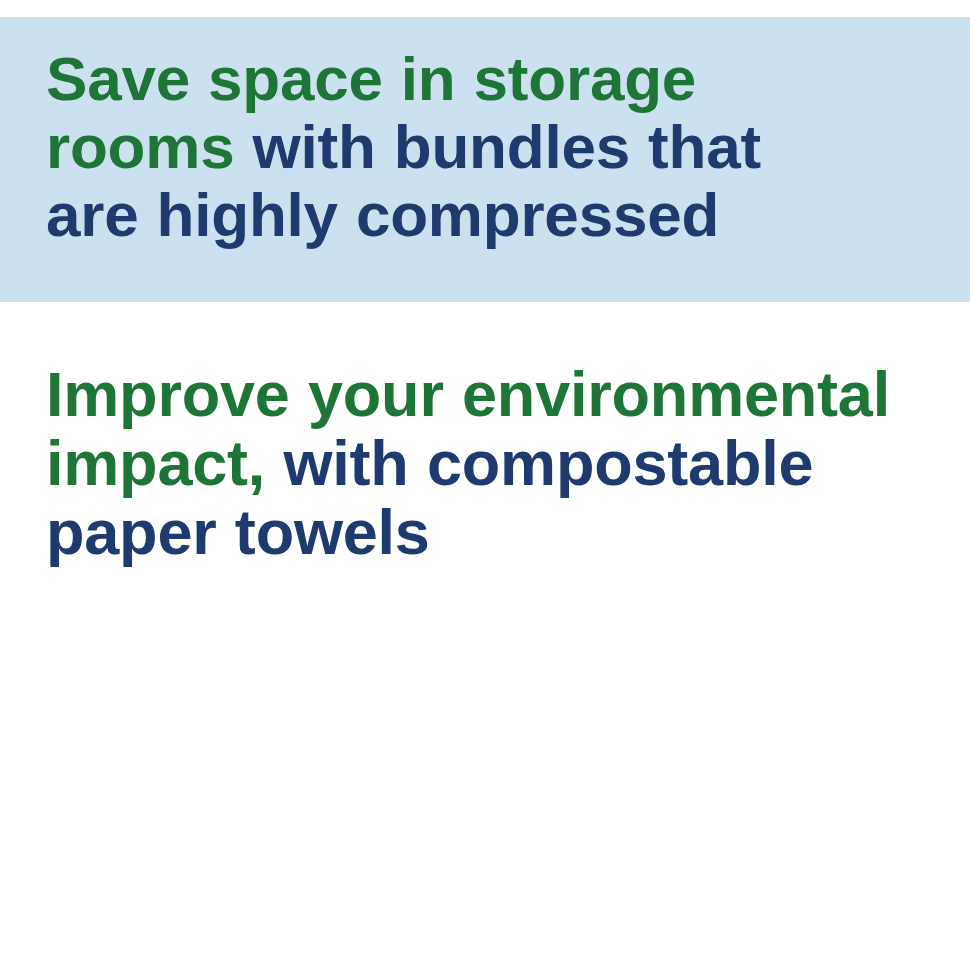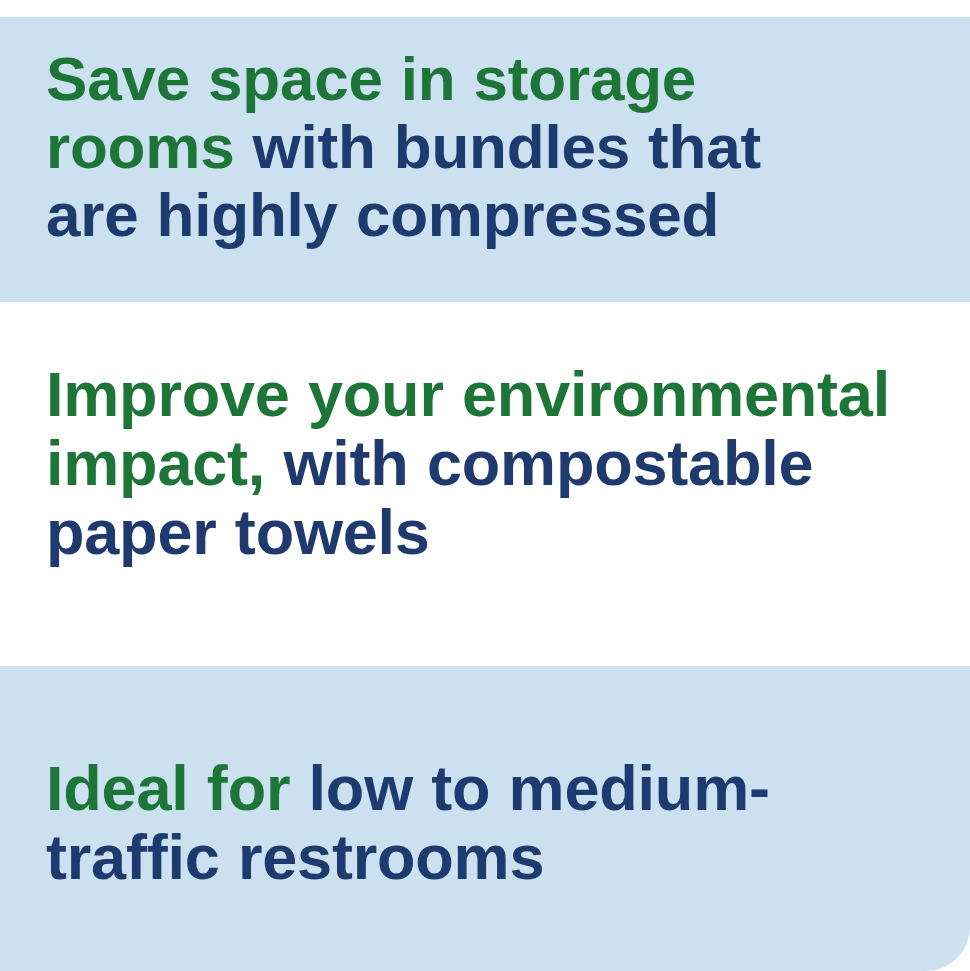--- a/index.html
+++ b/index.html
@@ -109,19 +109,14 @@
       <span class="accent">Save space in storage rooms</span><span class="body-text"> with bundles that are highly compressed</span>
     </h2>
   </section>
 
   <section class="panel panel-plain" id="panel-environment">
     <h2 class="headline">
       <span class="accent">Improve your environmental impact,</span><span class="body-text"> with compostable paper towels</span>
     </h2>
   </section>
 
-  <section class="panel panel-tinted" id="panel-traffic">
-    <h2 class="headline">
-      <span class="accent">Ideal for</span><span class="body-text"> low to medium-traffic restrooms</span>
-    </h2>
-  </section>
 
 </div>
 
 </body></html>

